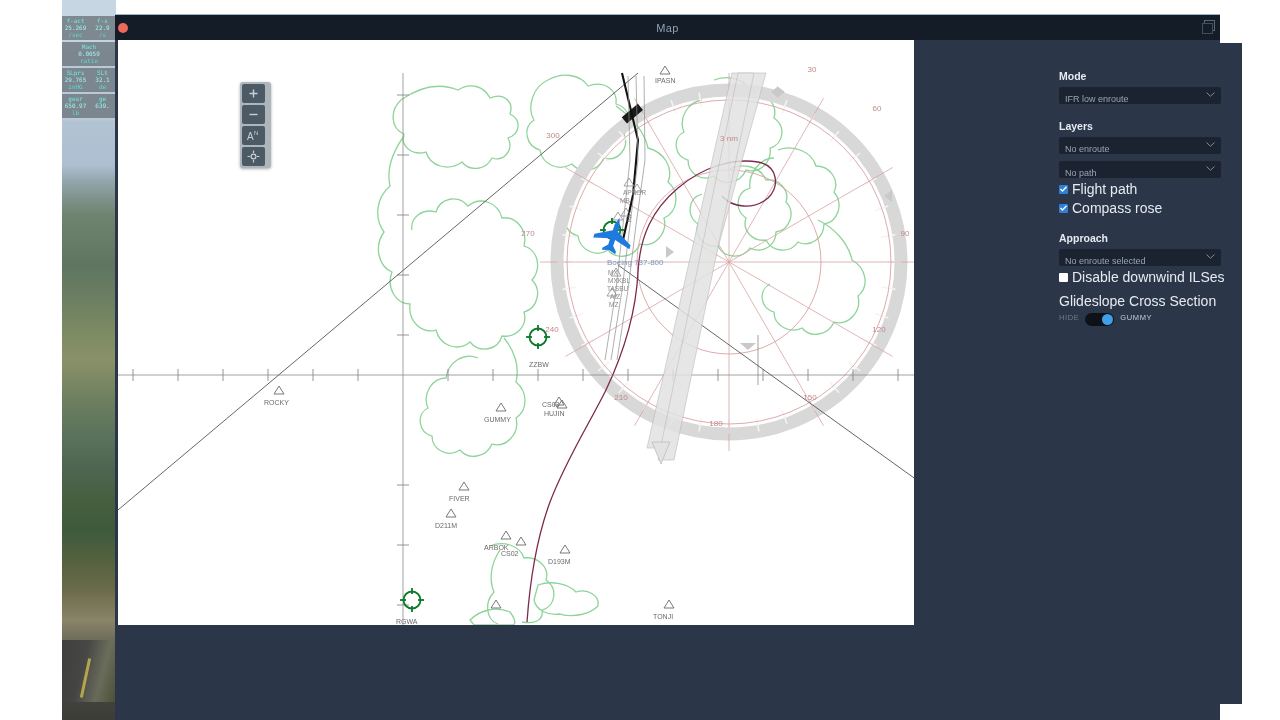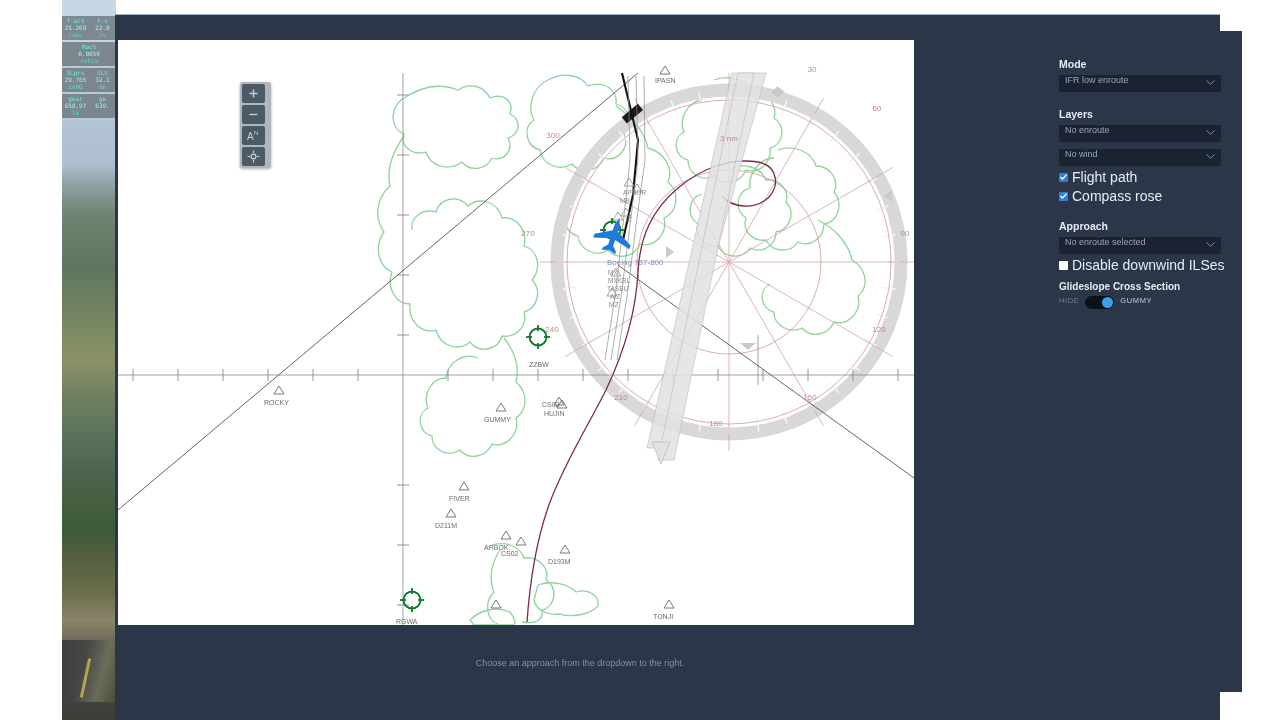--- a/index.html
+++ b/index.html
@@ -100,51 +100,51 @@
   .tb-btn svg{display:block;}
   
   #bottom-msg{
     position:absolute;left:3px;top:640px;width:924px;
     text-align:center;color:#8e9cad;
   }
   #bm1{font-size:11px;color:#a8b5c4;}
   #bm2{font-size:9px;color:#8391a2;margin-top:3px;}
   
   #sidebar{
-    position:absolute;left:927px;top:16px;width:178px;height:639px;
+    position:absolute;left:927px;top:28px;width:178px;height:639px;
     background:#2b3648;
     padding:11px;
   }
   .sb-head{
     font-size:10.5px;color:#e6ebf1;font-weight:bold;
     margin:16px 0 5px 6px;
   }
   .sb-select{
     margin:1px 10px 0 6px;height:17px;background:#1b2331;
     border:none;border-radius:2px;
-    display:flex;align-items:flex-start;
+    display:flex;align-items:flex-end;
     padding:0 6px;position:relative;cursor:pointer;
   }
   .sb-select span{font-size:9px;color:#97a5b5;}
   .sb-select .chev{
     position:absolute;right:6px;top:5px;width:9px;height:5px;
   }
   .sb-gap{height:6px;}
   .sb-check{
     display:flex;align-items:center;margin:3px 0 0 6px;cursor:pointer;
   }
   .cbox{
     width:9px;height:9px;border-radius:1px;margin-right:4px;
     display:flex;align-items:center;justify-content:center;flex:0 0 auto;
   }
   .cbox.on{background:#2f7fd8;}
   .cbox.off{background:#ffffff;}
   .cbox svg{display:block;}
   .sb-check label{font-size:14px;color:#e6ebf1;cursor:pointer;}
-  .sb-sub{font-size:10px;color:#e6ebf1;margin:8px 0 4px 6px;font-weight:bold;}
+  .sb-sub{font-size:14px;color:#e6ebf1;margin:8px 0 4px 6px;font-weight:normal;}
   .toggle-row{display:flex;margin-left:6px;}
   .tg-lbl{font-size:7.5px;color:#6f7e90;letter-spacing:.6px;}
   .tg-lbl.active{color:#c3ced9;}
   .switch{
     width:29px;height:13px;border-radius:7px;background:#0d1219;
     margin:0 6px;position:relative;cursor:pointer;
   }
   .switch .knob{
     position:absolute;right:1px;top:1px;width:11px;height:11px;
     border-radius:50%;background:#3fa0e8;
@@ -200,20 +200,28 @@
     <div class="hud-cell">
       <div class="hud-lbl">ge</div>
       <div class="hud-val">639.</div>
       <div class="hud-unit"></div>
     </div>
   </div>
 </div>
 
 <div id="window">
 
+  <div id="titlebar">
+    <div id="close-btn"></div>
+    <div id="title-text">Map</div>
+    <div id="win-ctl">
+      <div class="sq1"></div>
+        <div class="sq2"></div>
+    </div>
+  </div>
 
   <div id="map-wrap">
     <svg id="map-svg" width="924" height="585" viewBox="0 0 924 585" xmlns="http://www.w3.org/2000/svg">
       <rect x="0" y="0" width="924" height="585" fill="#ffffff"></rect>
 
       <g stroke="#8ed49a" stroke-width="1.3" fill="none">
         <path d="M283 60 C300 48 320 42 340 50 C352 42 366 46 372 58 C386 52 396 62 392 74
                  C404 80 402 94 390 98 C396 110 386 122 374 118 C368 130 352 132 344 122
                  C330 132 312 126 308 112 C294 116 282 106 286 94 C272 88 272 70 283 60 Z"></path>
         <path d="M286 96 C276 110 268 128 272 146 C258 158 256 178 266 192 C256 206 260 226 274 232
@@ -494,21 +502,20 @@
       <div class="tb-btn">
         <svg width="13" height="13" viewBox="0 0 13 13">
           <circle cx="6.5" cy="6.5" r="2.4" fill="none" stroke="#c7d0d6" stroke-width="1.2"></circle>
           <path d="M6.5 0.5 V3 M6.5 10 V12.5 M0.5 6.5 H3 M10 6.5 H12.5" stroke="#c7d0d6" stroke-width="1.2" fill="none"></path>
         </svg>
       </div>
     </div>
   </div>
 
   <div id="bottom-msg">
-    <div id="bm2">Choose an approach from the dropdown to the right.</div>
   </div>
 
   <div id="sidebar">
 
     <div class="sb-head">Mode</div>
     <div class="sb-select">
       <span>IFR low enroute</span>
       <svg class="chev" viewBox="0 0 9 5">
         <path d="M0.5 0.5 L4.5 4.2 L8.5 0.5" stroke="#7f8d9d" stroke-width="1" fill="none"></path>
       </svg>
@@ -516,21 +523,21 @@
 
     <div class="sb-head">Layers</div>
     <div class="sb-select">
       <span>No enroute</span>
       <svg class="chev" viewBox="0 0 9 5">
         <path d="M0.5 0.5 L4.5 4.2 L8.5 0.5" stroke="#7f8d9d" stroke-width="1" fill="none"></path>
       </svg>
     </div>
     <div class="sb-gap"></div>
     <div class="sb-select">
-      <span>No wind</span>
+      <span>No path</span>
       <svg class="chev" viewBox="0 0 9 5">
         <path d="M0.5 0.5 L4.5 4.2 L8.5 0.5" stroke="#7f8d9d" stroke-width="1" fill="none"></path>
       </svg>
     </div>
 
     <div class="sb-check">
       <div class="cbox on">
         <svg width="7" height="6" viewBox="0 0 7 6">
           <path d="M0.5 3 L2.5 5 L6.5 0.7" stroke="#ffffff" stroke-width="1.3" fill="none"></path>
         </svg>

